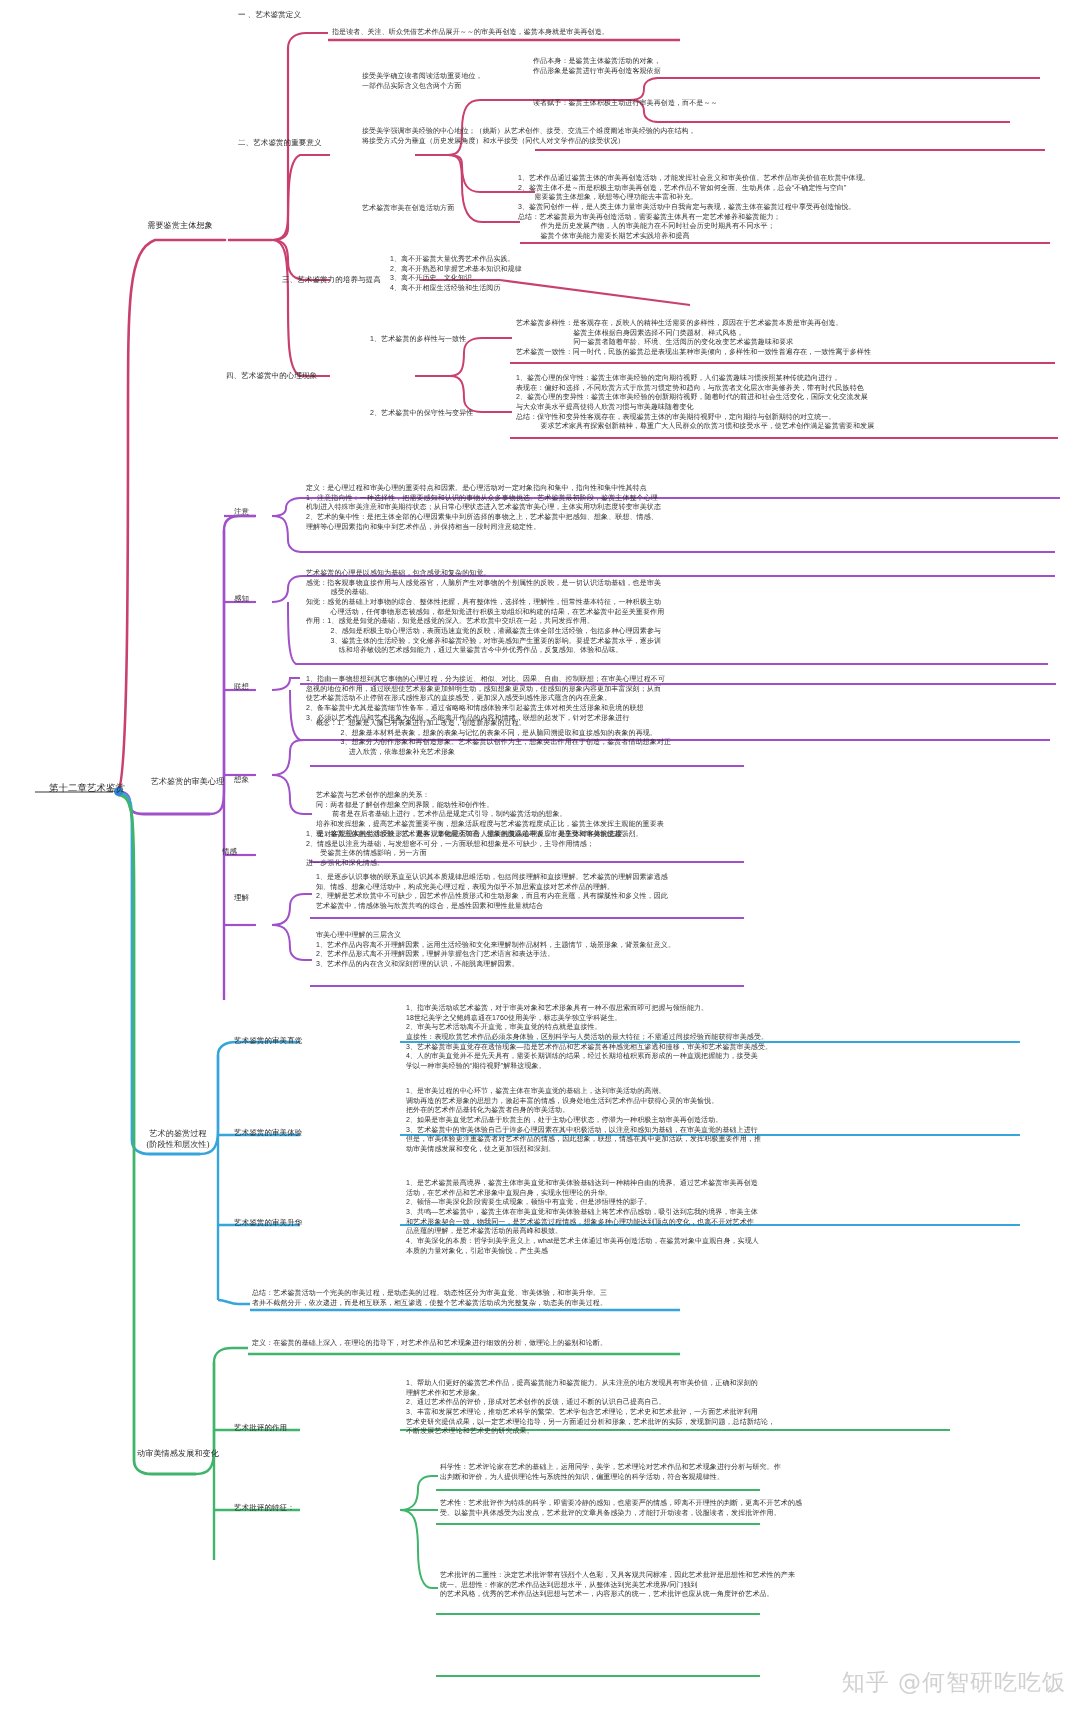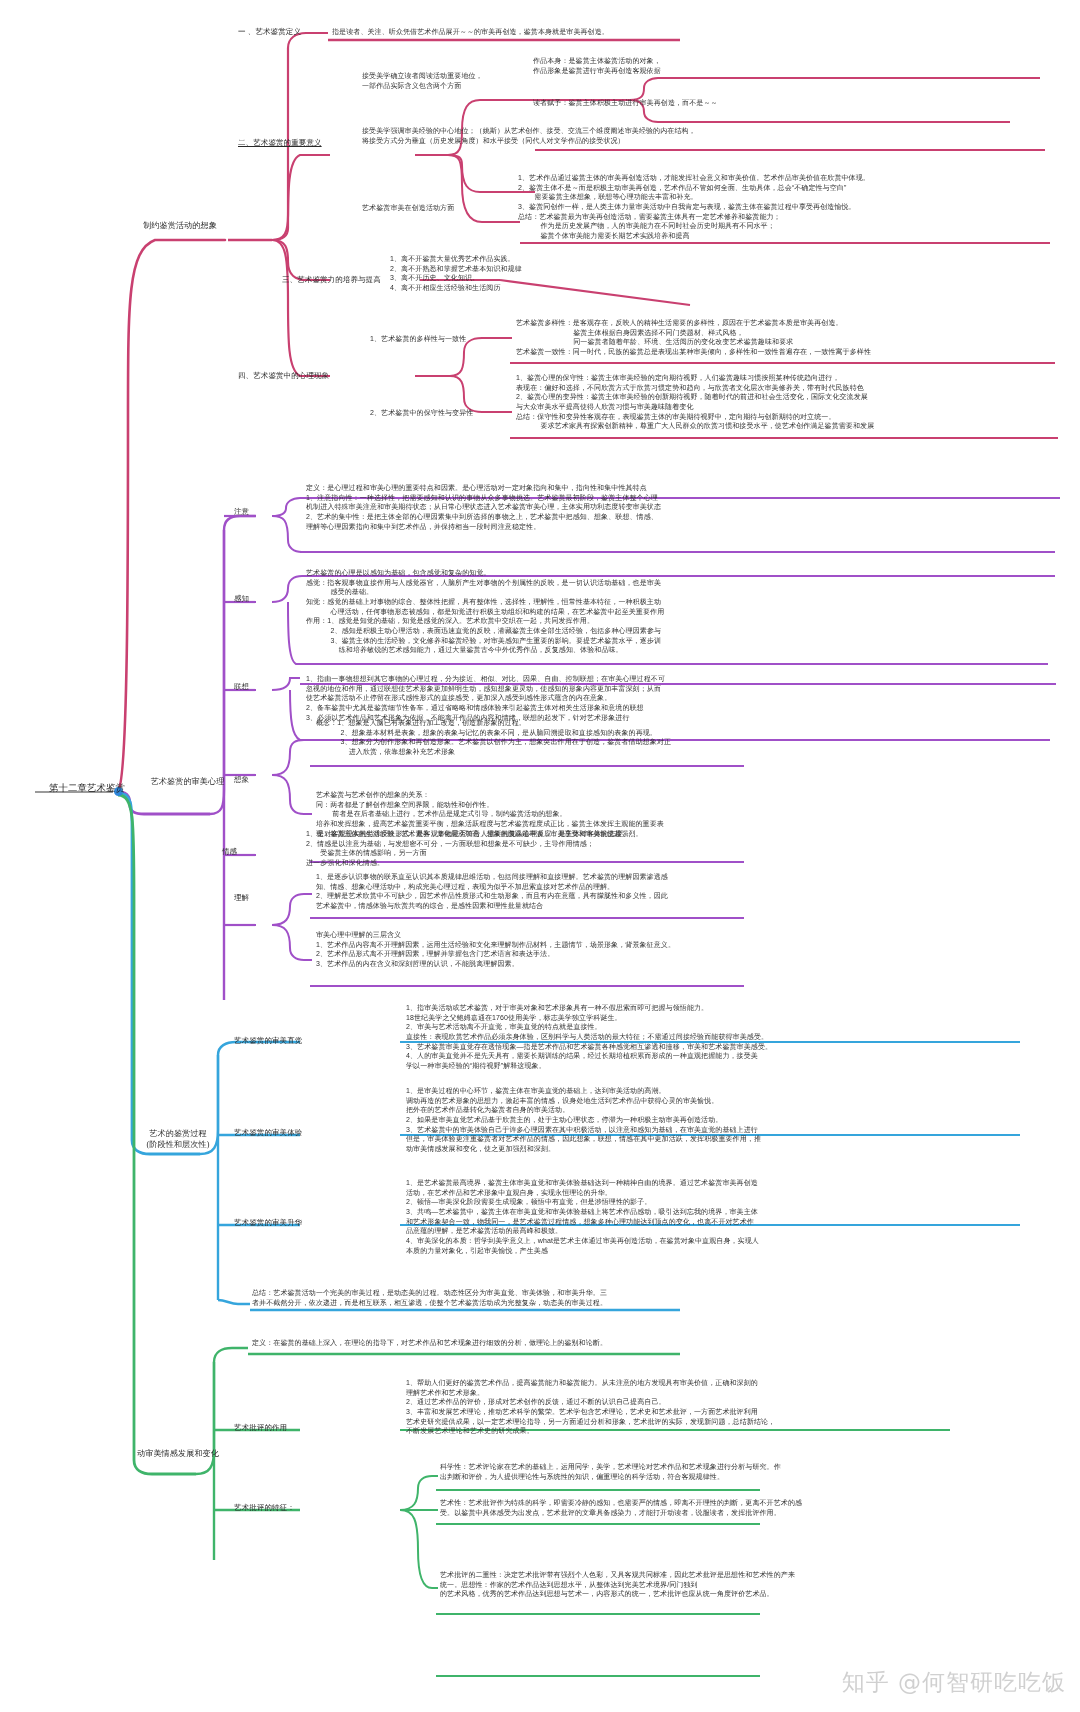--- a/index.html
+++ b/index.html
@@ -163,26 +163,26 @@
     <path d="M436 1490 L760 1490" stroke="#3fb46a" stroke-width="2.2" fill="none"></path>
     <path d="M436 1524 L760 1524" stroke="#3fb46a" stroke-width="2.2" fill="none"></path>
     <path d="M436 1614 L760 1614" stroke="#3fb46a" stroke-width="2.2" fill="none"></path>
     <path d="M436 1676 L760 1676" stroke="#3fb46a" stroke-width="2.2" fill="none"></path>
   </svg>
 
   <div class="rootdot"></div>
 
   <div class="node root" style="left:32px; top:782px; width:110px; text-align:center;">第十二章艺术鉴赏</div>
 
-  <div class="node lvl1" style="left:130px; top:220px; width:100px; text-align:center;">制约鉴赏活动的想象</div>
-
-  <div class="node lvl2" style="left:238px; top:27px;">一 、艺术鉴赏定义</div>
+  <div class="node lvl1" style="left:130px; top:220px; width:100px; text-align:center;">需要鉴赏主体想象</div>
+
+  <div class="node lvl2" style="left:238px; top:10px;">一 、艺术鉴赏定义</div>
   <div class="node leaf" style="left:332px; top:27px;">指是读者、关注、听众凭借艺术作品展开～～的审美再创造，鉴赏本身就是审美再创造。</div>
 
-  <div class="node lvl2" style="left:238px; top:138px;text-decoration:underline;">二、艺术鉴赏的重要意义</div>
+  <div class="node lvl2" style="left:238px; top:138px;">二、艺术鉴赏的重要意义</div>
 
   <div class="node leaf" style="left:362px; top:71px;">接受美学确立读者阅读活动重要地位，
 一部作品实际含义包含两个方面</div>
   <div class="node leaf" style="left:533px; top:56px;">作品本身：是鉴赏主体鉴赏活动的对象，
 作品形象是鉴赏进行审美再创造客观依据</div>
   <div class="node leaf" style="left:533px; top:98px;">读者赋予：鉴赏主体积极主动进行审美再创造，而不是～～</div>
 
   <div class="node leaf" style="left:362px; top:126px;">接受美学强调审美经验的中心地位；（姚斯）从艺术创作、接受、交流三个维度阐述审美经验的内在结构，
 将接受方式分为垂直（历史发展角度）和水平接受（同代人对文学作品的接受状况）</div>
 
@@ -194,21 +194,21 @@
 总结：艺术鉴赏最为审美再创造活动，需要鉴赏主体具有一定艺术修养和鉴赏能力；
            作为是历史发展产物，人的审美能力在不同时社会历史时期具有不同水平；
            鉴赏个体审美能力需要长期艺术实践培养和提高</div>
 
   <div class="node lvl2" style="left:238px; top:275px;margin-left:44px;">三、艺术鉴赏力的培养与提高</div>
   <div class="node leaf" style="left:390px; top:254px;">1、离不开鉴赏大量优秀艺术作品实践。
 2、离不开熟悉和掌握艺术基本知识和规律
 3、离不开历史、文化知识。
 4、离不开相应生活经验和生活阅历</div>
 
-  <div class="node lvl2" style="left:238px; top:371px;text-align:center;">四、艺术鉴赏中的心理现象</div>
+  <div class="node lvl2" style="left:226px; top:371px;text-align:center;">四、艺术鉴赏中的心理现象</div>
 
   <div class="node leaf" style="left:370px; top:334px;">1、艺术鉴赏的多样性与一致性</div>
   <div class="node leaf" style="left:516px; top:318px;">艺术鉴赏多样性：是客观存在，反映人的精神生活需要的多样性，原因在于艺术鉴赏本质是审美再创造。
                             鉴赏主体根据自身因素选择不同门类题材、样式风格，
                             同一鉴赏者随着年龄、环境、生活阅历的变化改变艺术鉴赏趣味和要求
 艺术鉴赏一致性：同一时代，民族的鉴赏总是表现出某种审美倾向，多样性和一致性普遍存在，一致性寓于多样性</div>
 
   <div class="node leaf" style="left:370px; top:408px;">2、艺术鉴赏中的保守性与变异性</div>
   <div class="node leaf" style="left:516px; top:373px;">1、鉴赏心理的保守性：鉴赏主体审美经验的定向期待视野，人们鉴赏趣味习惯按照某种传统趋向进行，
 表现在：偏好和选择，不同欣赏方式于欣赏习惯定势和趋向，与欣赏者文化层次审美修养关，带有时代民族特色

